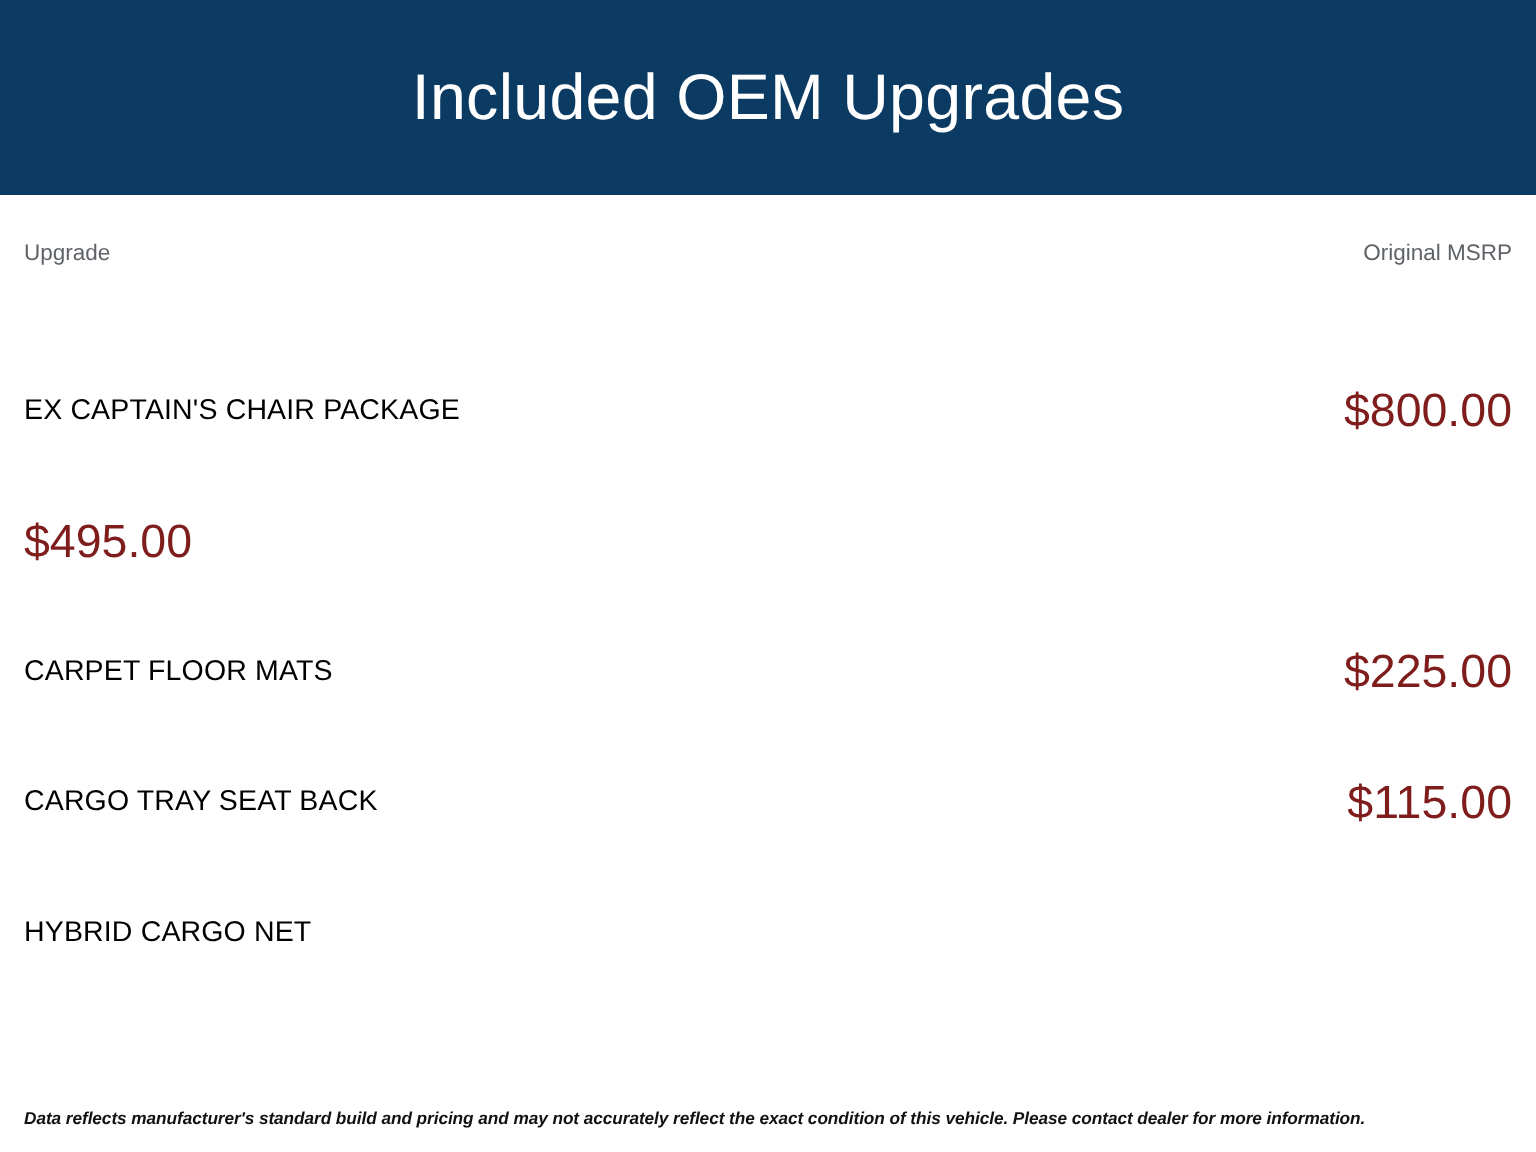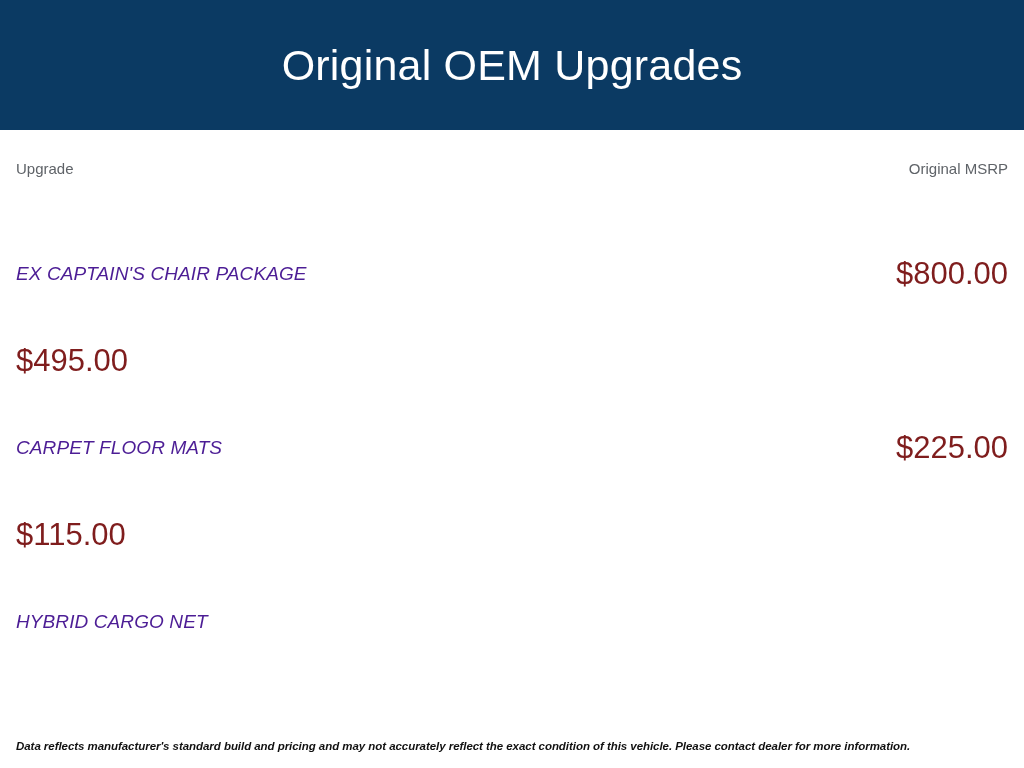--- a/index.html
+++ b/index.html
@@ -70,27 +70,26 @@
     flex-direction: column;
   }
   .row {
     display: flex;
     align-items: center;
     justify-content: space-between;
     height: 87px;
     box-sizing: border-box;
   }
   .row-label {
-    color: #4c1d95;
+    color: #000000;
     font-size: 19px;
     font-weight: 400;
     line-height: 1.1;
     letter-spacing: 0.1px;
     white-space: nowrap;
-    font-style: italic;
   }
   .row-price {
     color: #7f1d1d;
     font-size: 31px;
     font-weight: 400;
     line-height: 1.1;
     text-align: right;
     white-space: nowrap;
   }
 
@@ -109,21 +108,21 @@
     line-height: 1.3;
     letter-spacing: -0.05px;
   }
 </style>
 </head>
 <body>
 
 <div class="page">
 
   <div class="banner">
-    <div class="banner-title">Original OEM Upgrades</div>
+    <div class="banner-title">Included OEM Upgrades</div>
   </div>
 
   <div class="table-area">
 
     <div class="col-head-row">
       <div class="col-head">Upgrade</div>
       <div class="col-head right">Original MSRP</div>
     </div>
 
     <div class="rows">
@@ -137,20 +136,21 @@
         <div class="row-price">$495.00</div>
       </div>
 
 
       <div class="row">
         <div class="row-label">CARPET FLOOR MATS</div>
         <div class="row-price">$225.00</div>
       </div>
 
       <div class="row">
+        <div class="row-label">CARGO TRAY SEAT BACK</div>
         <div class="row-price">$115.00</div>
       </div>
 
       <div class="row">
         <div class="row-label">HYBRID CARGO NET</div>
       </div>
 
     </div>
   </div>
 

